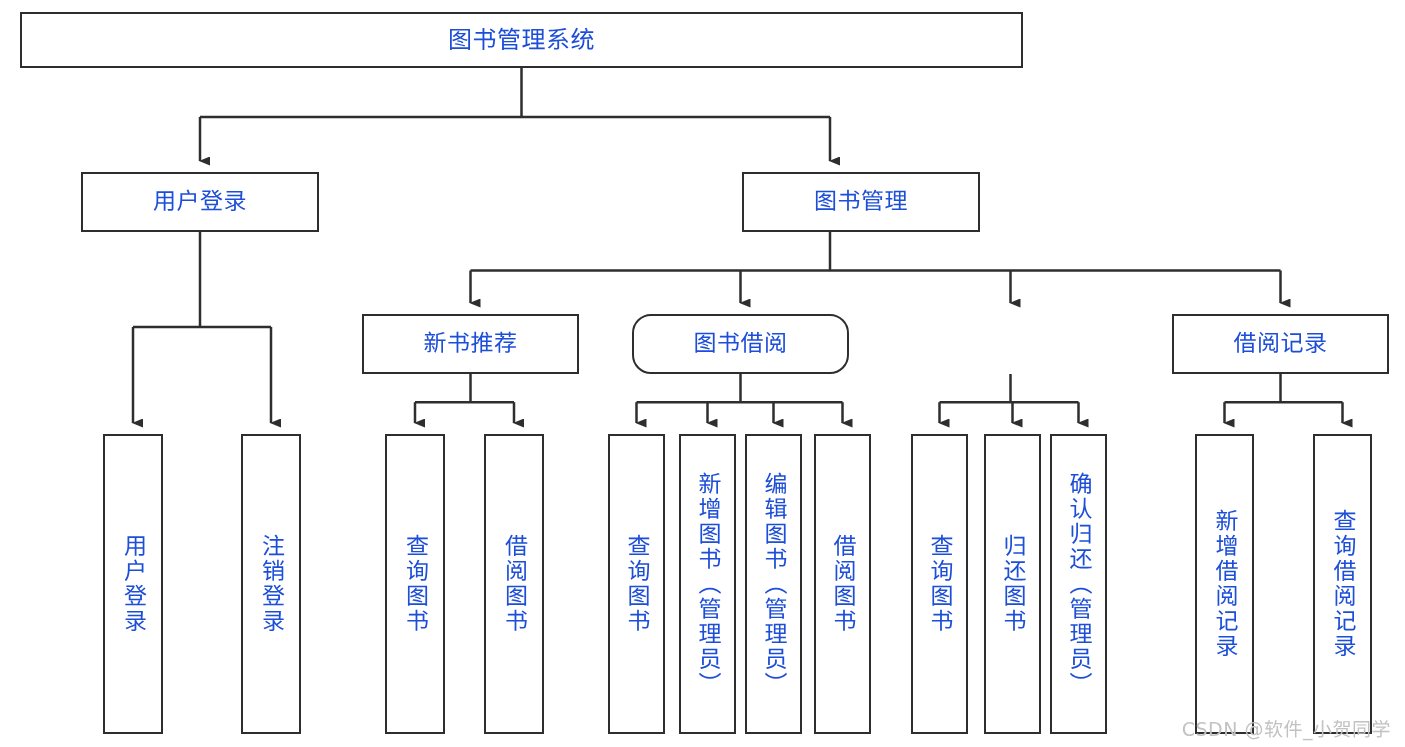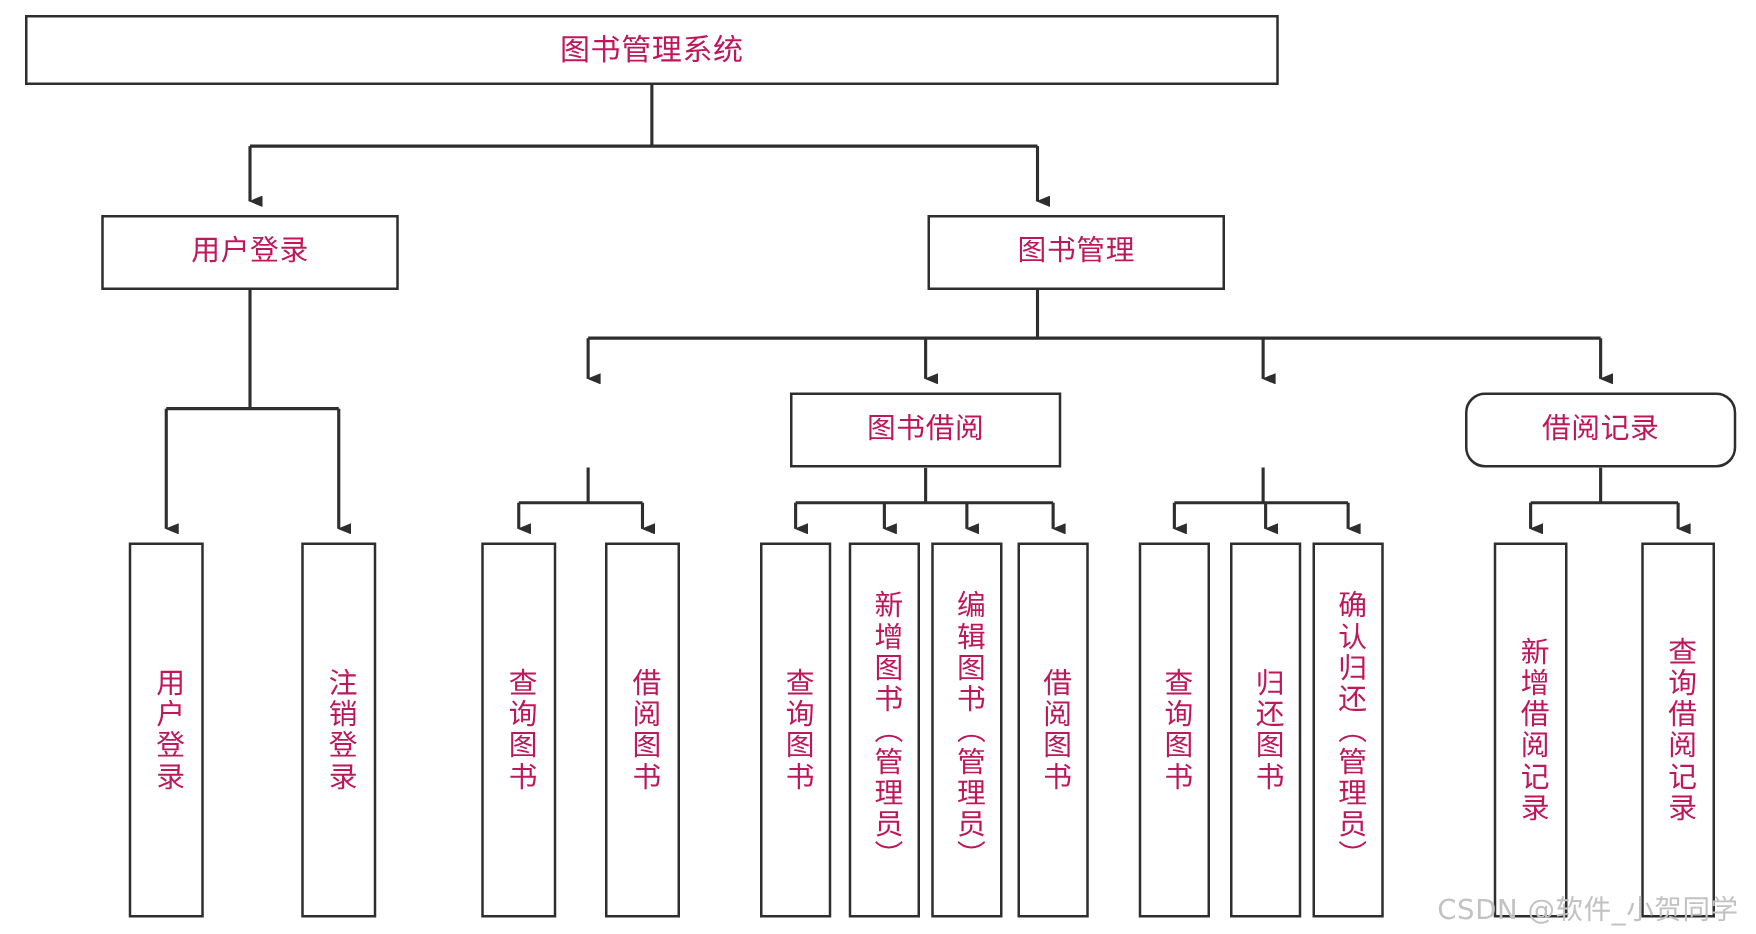--- a/index.html
+++ b/index.html
@@ -29,21 +29,21 @@
   }
   .node {
     position: absolute;
     box-sizing: border-box;
     border: 2px solid #2e2e2e;
     background: #ffffff;
     display: flex;
     align-items: center;
     justify-content: center;
     text-align: left;
-    color: #be185d;
+    color: #1d4ed8;
   }
   .node-label {
     display: block;
     line-height: 1.18;
     letter-spacing: 0.5px;
   }
   .node.horiz .node-label {
     writing-mode: horizontal-tb;
     font-size: 23px;
   }
@@ -57,21 +57,21 @@
     font-size: 23px;
     letter-spacing: 2px;
     line-height: 1;
     white-space: nowrap;
   }
   .node.root .node-label { font-size: 24px; }
   #watermark {
     position: absolute;
     right: 14px;
     bottom: 6px;
-    font-size: 22px;
+    font-size: 19px;
     color: #c2c2c2;
     letter-spacing: 0.5px;
     white-space: nowrap;
     user-select: none;
   }
 </style>
 </head>
 <body>
 
 <div id="diagram-root">
@@ -123,24 +123,27 @@
     <span class="node-label">图书管理系统</span>
   </div>
 
   <div class="node horiz" id="node-l2_0" style="left: 81px; top: 172px; width: 238px; height: 60px;">
     <span class="node-label">用户登录</span>
   </div>
   <div class="node horiz" id="node-l2_1" style="left: 742px; top: 172px; width: 238px; height: 60px;">
     <span class="node-label">图书管理</span>
   </div>
 
-  <div class="node horiz" id="node-l3_1" style="left: 632px; top: 314px; width: 217px; height: 60px;">
+  <div class="node horiz" id="node-l3_0" style="left: 362px; top: 314px; width: 217px; height: 60px;">
+    <span class="node-label">新书推荐</span>
+  </div>
+  <div class="node horiz" id="node-l3_1" style="left: 632px; top: 314px; width: 217px; height: 60px; border-radius: 19px;">
     <span class="node-label">图书借阅</span>
   </div>
-  <div class="node horiz" id="node-l3_3" style="left: 1172px; top: 314px; width: 217px; height: 60px; border-radius: 16px;">
+  <div class="node horiz" id="node-l3_3" style="left: 1172px; top: 314px; width: 217px; height: 60px;">
     <span class="node-label">借阅记录</span>
   </div>
 
   <div class="node vert" id="node-leaf_0" style="left: 103px; top: 434px; width: 60px; height: 300px;">
     <span class="node-label">用户登录</span>
   </div>
   <div class="node vert" id="node-leaf_1" style="left: 241px; top: 434px; width: 60px; height: 300px;">
     <span class="node-label">注销登录</span>
   </div>
 

